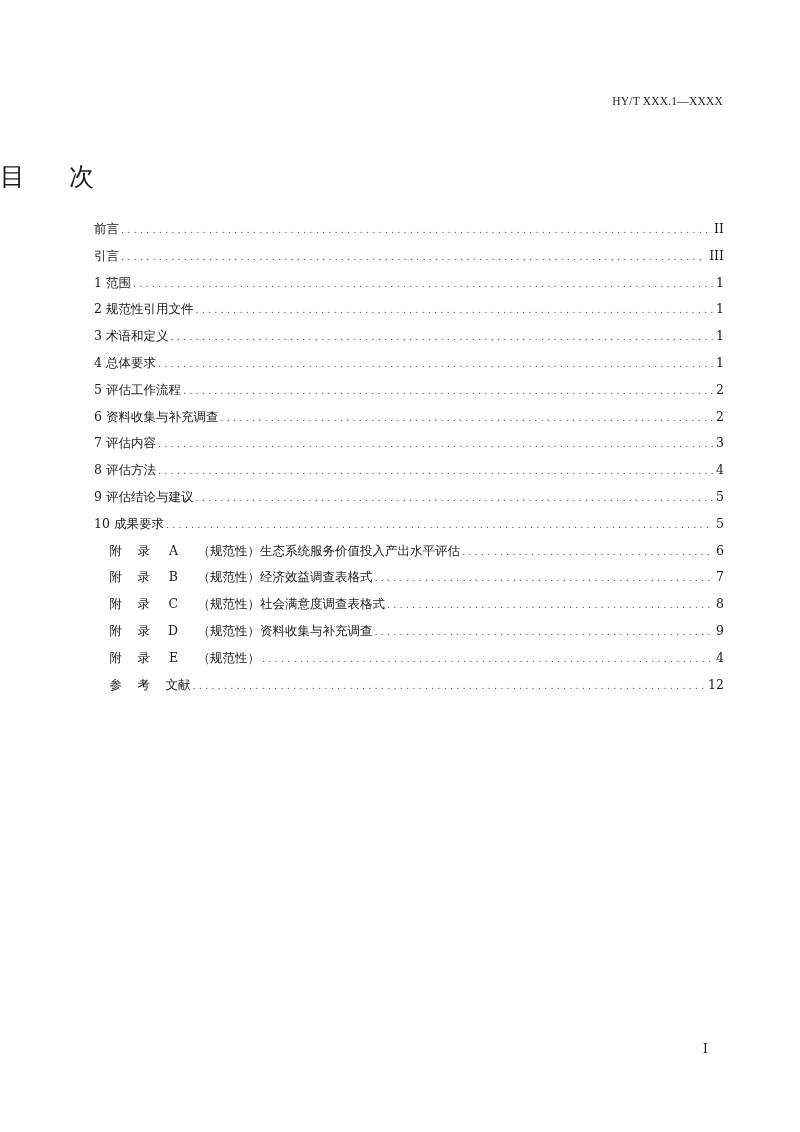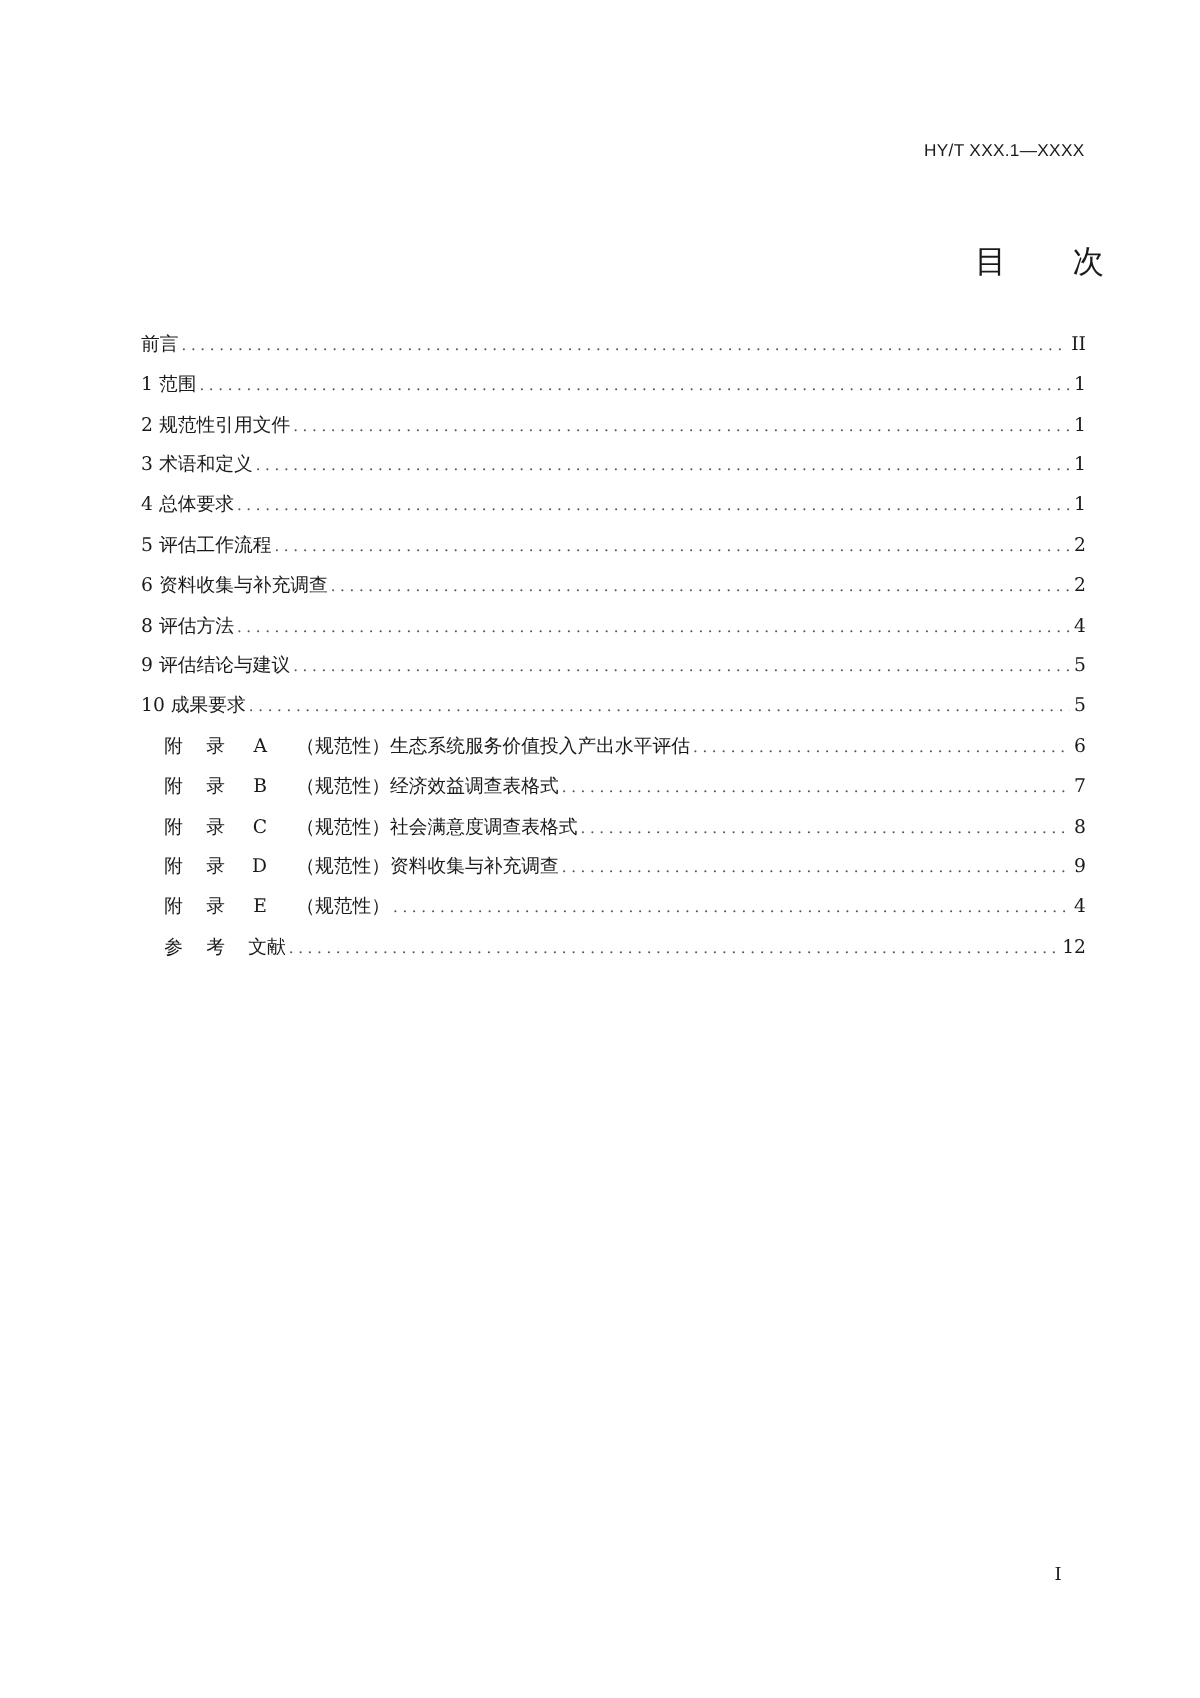--- a/index.html
+++ b/index.html
@@ -3,26 +3,26 @@
   <meta charset="utf-8">
   <style>
     html, body { margin: 0; padding: 0; background: #ffffff; }
     body {
       width: 800px; height: 1132px; position: relative; overflow: hidden;
       font-family: "DejaVu Serif", "Liberation Serif", serif;
       color: #1a1a1a;
     }
     .header-code {
       position: absolute; top: 95px; right: 77px;
-      font-family: Liberation Sans, sans-serif;
+      font-family: Liberation Serif, serif;
       font-size: 11.5px; letter-spacing: 0.2px; color: #1a1a1a;
     }
     .title {
       position: absolute; top: 160px; left: 0; width: 736px;
-      text-align: right; font-size: 21px;
+      text-align: left; font-size: 25px;
       font-family: "DejaVu Sans", "Liberation Sans", sans-serif;
     }
     .title span { display: inline-block; }
     .title .gap { width: 44px; }
     .toc {
       position: absolute; top: 220px; left: 94px; width: 630px;
     }
     .toc-row {
       display: flex; align-items: baseline; height: 26.8px;
       font-size: 12.5px; line-height: 18px; white-space: nowrap;
@@ -59,20 +59,25 @@
 </div>
 
 <div class="toc">
 
   <div class="toc-row">
     <span class="toc-label">前言</span>
     <span class="toc-dots"></span>
     <span class="toc-page">II</span>
   </div>
   <div class="toc-row">
+    <span class="toc-label">引言</span>
+    <span class="toc-dots"></span>
+    <span class="toc-page">III</span>
+  </div>
+  <div class="toc-row">
     <span class="toc-label">1 范围</span>
     <span class="toc-dots"></span>
     <span class="toc-page">1</span>
   </div>
   <div class="toc-row">
     <span class="toc-label">2 规范性引用文件</span>
     <span class="toc-dots"></span>
     <span class="toc-page">1</span>
   </div>
   <div class="toc-row">
@@ -87,20 +92,25 @@
   </div>
   <div class="toc-row">
     <span class="toc-label">5 评估工作流程</span>
     <span class="toc-dots"></span>
     <span class="toc-page">2</span>
   </div>
   <div class="toc-row">
     <span class="toc-label">6 资料收集与补充调查</span>
     <span class="toc-dots"></span>
     <span class="toc-page">2</span>
+  </div>
+  <div class="toc-row">
+    <span class="toc-label">7 评估内容</span>
+    <span class="toc-dots"></span>
+    <span class="toc-page">3</span>
   </div>
   <div class="toc-row">
     <span class="toc-label">8 评估方法</span>
     <span class="toc-dots"></span>
     <span class="toc-page">4</span>
   </div>
   <div class="toc-row">
     <span class="toc-label">9 评估结论与建议</span>
     <span class="toc-dots"></span>
     <span class="toc-page">5</span>

